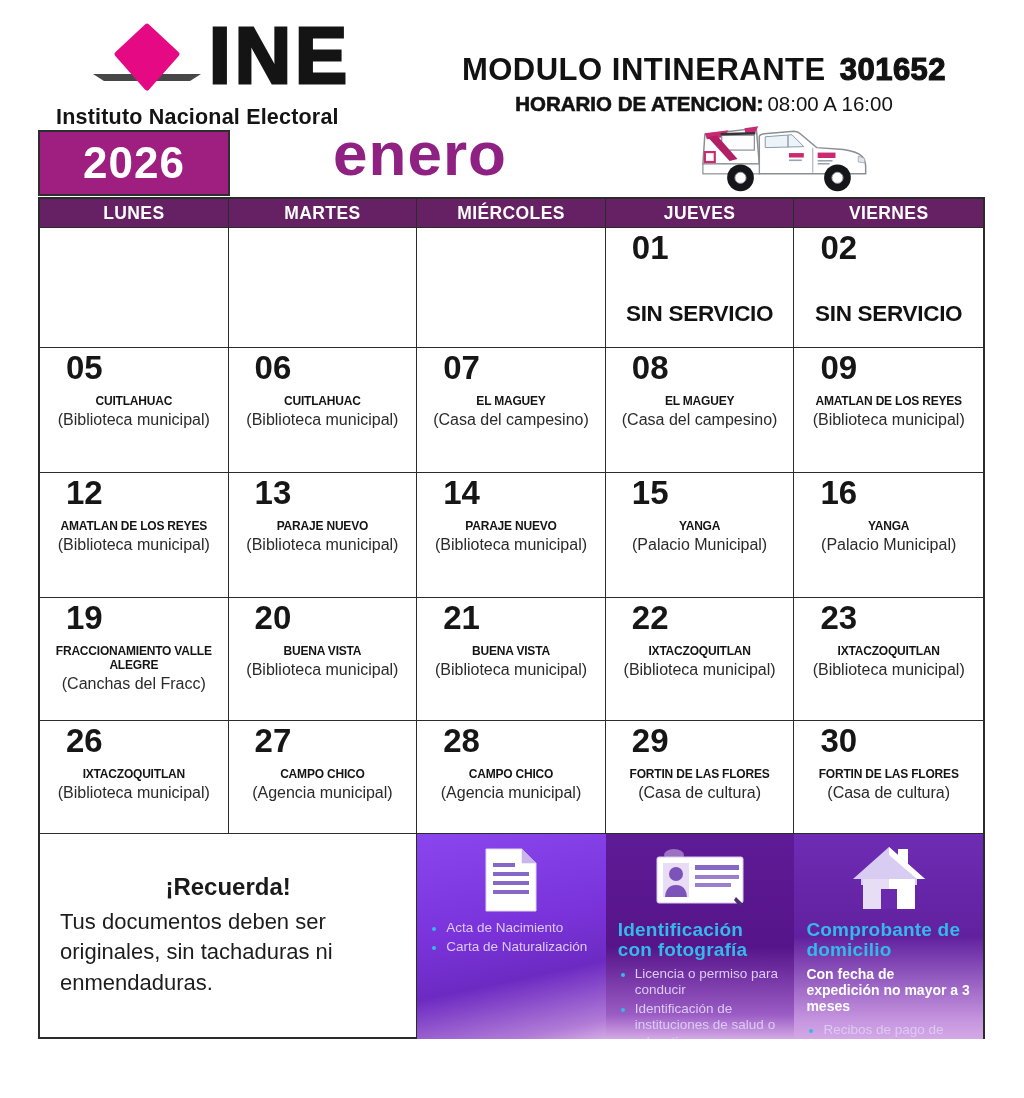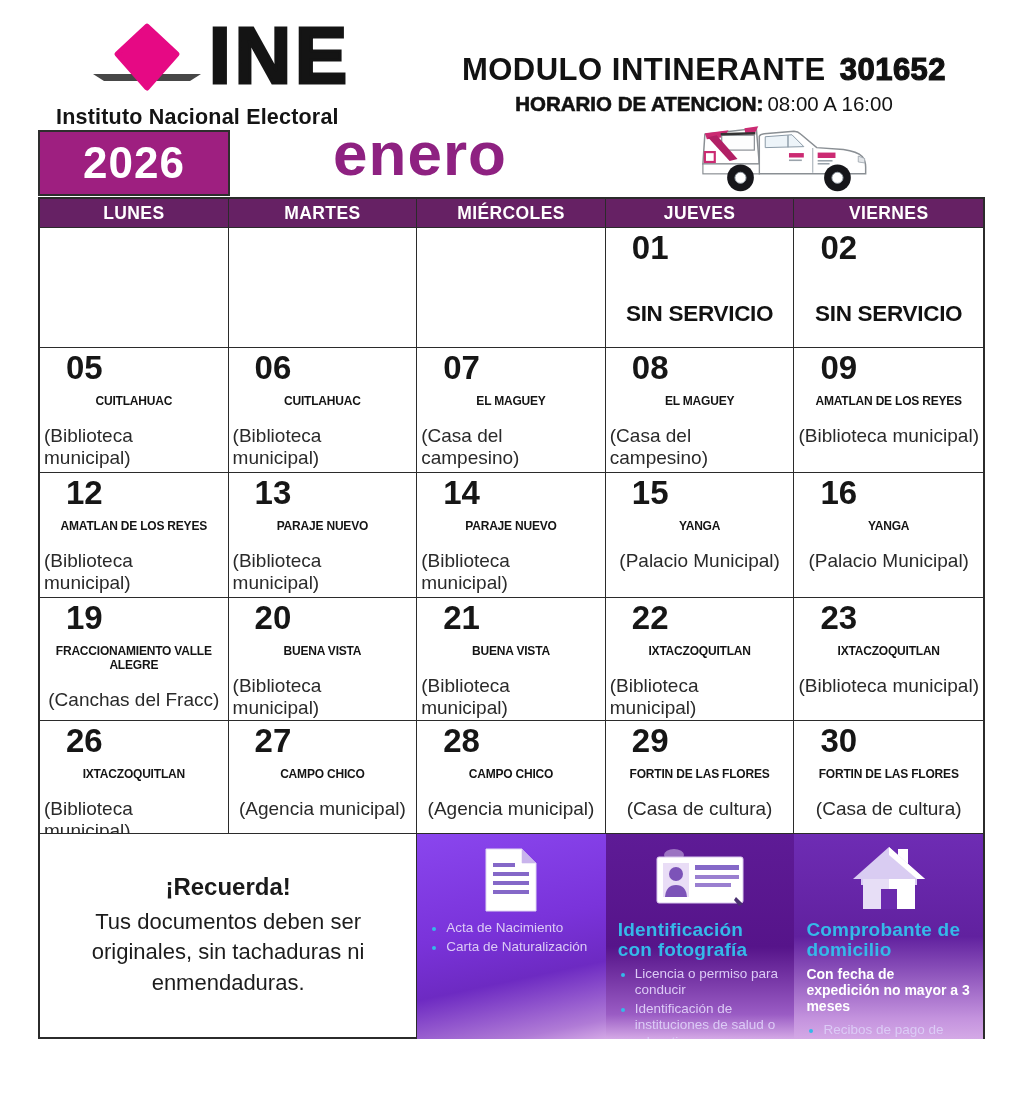--- a/index.html
+++ b/index.html
@@ -33,27 +33,27 @@
             grid-template-rows:29px 120px 125px 125px 123px 113px 205px;
             border-top:2px solid #2b2b2b;border-left:2px solid #2b2b2b;border-right:2px solid #2b2b2b;}
   .hcell{background:var(--plum);color:#fff;font-size:17.5px;font-weight:700;letter-spacing:0.4px;
          display:flex;align-items:center;justify-content:center;
          border-right:1.6px solid #2b2b2b;border-bottom:1.6px solid #2b2b2b;}
   .cell{display:flex;flex-direction:column;align-items:center;box-sizing:border-box;padding:3px 4px 4px;
         border-right:1.6px solid #2b2b2b;border-bottom:1.6px solid #2b2b2b;background:#fff;}
   .lastcol{border-right:none !important;}
   .date{align-self:flex-start;margin-left:22px;font-size:33px;font-weight:700;color:#161616;line-height:1.05;}
   .loc{font-size:12px;font-weight:700;text-align:center;line-height:1.18;margin-top:8px;color:#141414;letter-spacing:-0.2px;}
-  .venue{font-size:19px;text-align:left;line-height:1.15;margin-top:17px;color:#2a2a2a;}
+  .venue{font-size:16px;text-align:center;line-height:1.15;margin-top:3px;color:#2a2a2a;}
   .status{margin-top:auto;margin-bottom:16px;font-size:22.5px;font-weight:700;color:#121212;letter-spacing:-0.3px;}
 
   
   .reminder{grid-column:1 / span 2;border-right:1.6px solid #2b2b2b;border-bottom:2px solid #2b2b2b;
             background:#fff;display:flex;flex-direction:column;align-items:center;justify-content:center;
-            text-align:center;padding:0 28px;box-sizing:border-box;}
+            padding:0 20px;box-sizing:border-box;}
   .reminder-title{font-size:24px;font-weight:700;margin-bottom:6px;}
   .reminder-text{font-size:22px;line-height:1.38;color:#1c1c1c;}
 
   .panel{display:flex;flex-direction:column;box-sizing:border-box;padding:8px 12px 6px;overflow:hidden;}
   .p1{background:linear-gradient(168deg,var(--panel1-top) 0%,#7a33da 45%,#6d2ac2 68%,#b07bd6 92%,var(--panel-bottom) 100%);}
   .p2{background:linear-gradient(180deg,var(--panel2-top) 0%,#56148a 55%,#9a5cc4 88%,var(--panel-bottom) 100%);}
   .p3{background:linear-gradient(180deg,var(--panel3-top) 0%,#61219f 50%,#c493de 90%,var(--panel-bottom) 100%);}
   .picon{height:76px;display:flex;align-items:center;justify-content:center;flex:0 0 auto;}
   .p2 .picon,.p3 .picon{height:72px;}
   .ptitle{font-size:19px;font-weight:700;color:var(--cyan);line-height:1.05;margin:6px 0 4px;letter-spacing:0.2px;}

